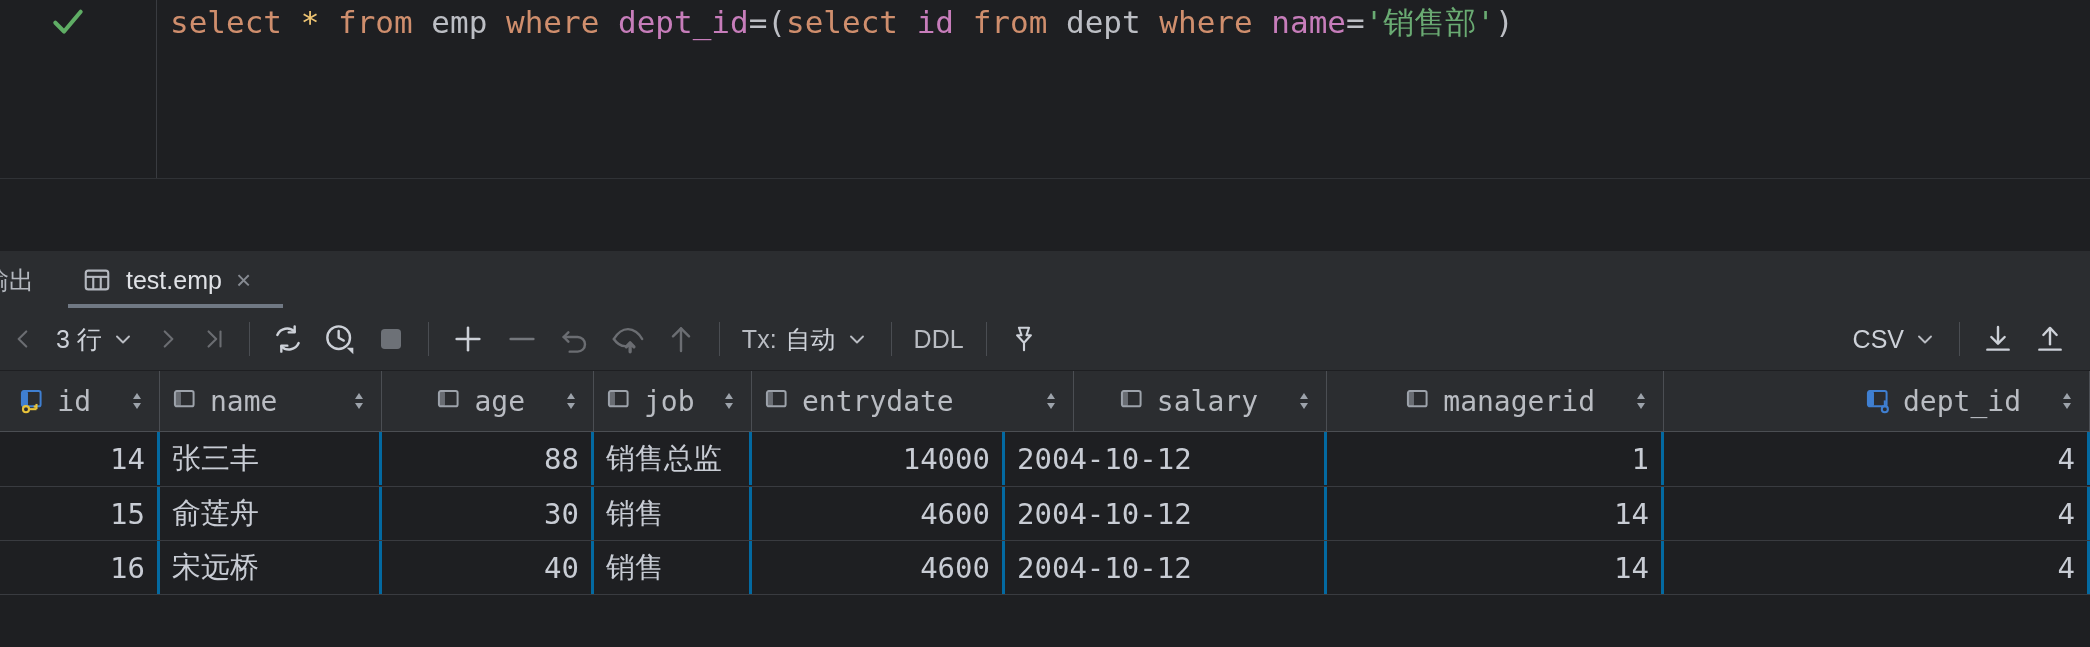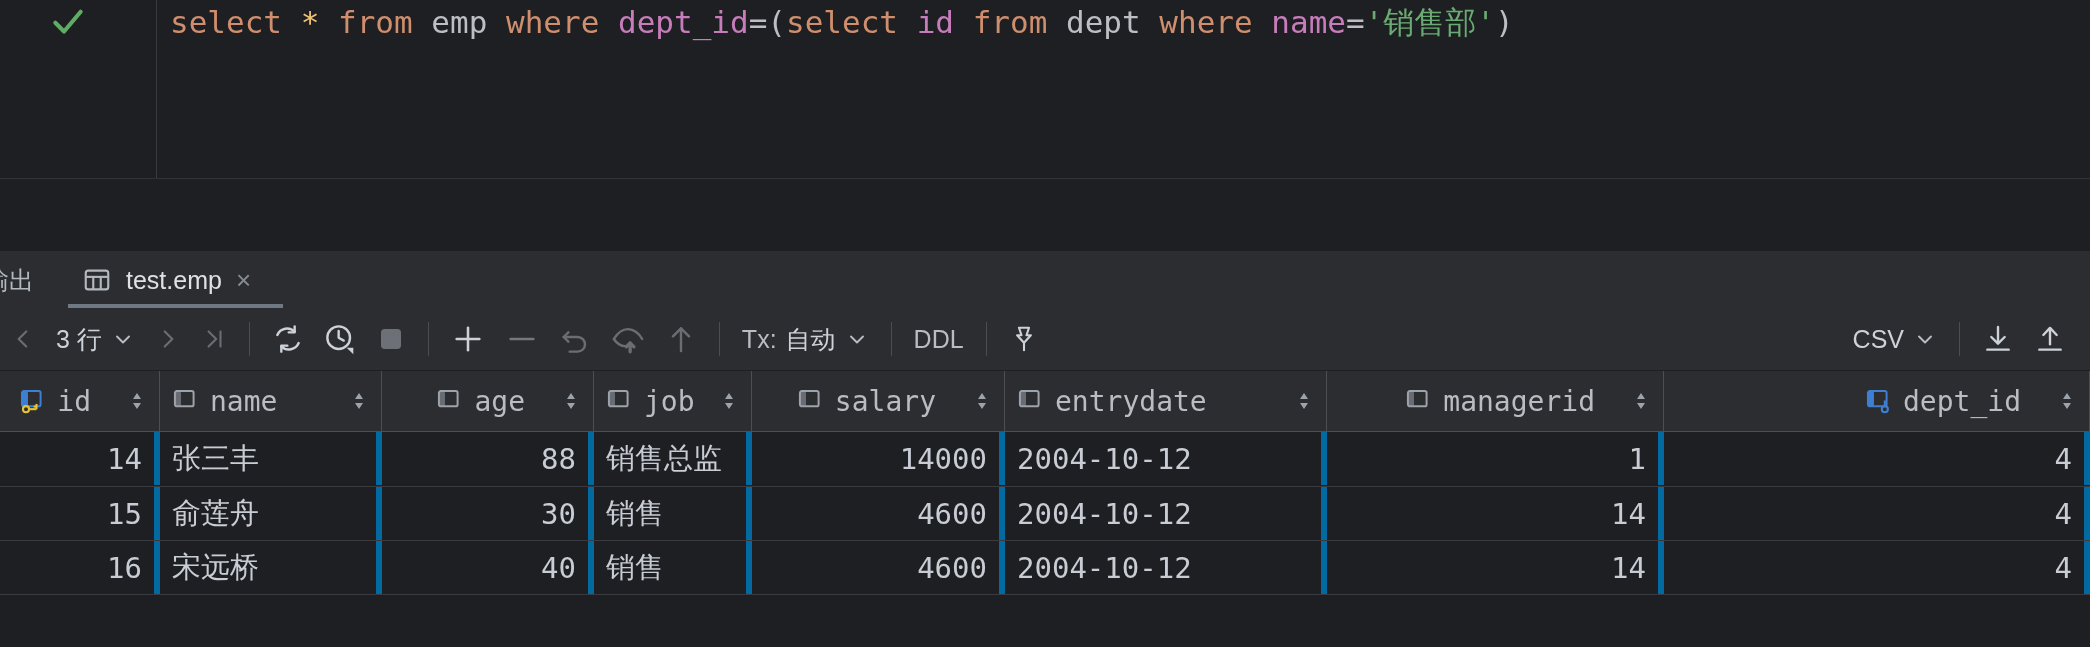--- a/index.html
+++ b/index.html
@@ -118,21 +118,21 @@
     font-family: "DejaVu Sans Mono", "Liberation Mono", monospace;
     font-size: 28px; color: #b9bcc2; white-space: nowrap;
   }
   .sorter { margin-left: auto; padding-left: 14px; flex: none; }
   .th.num .sorter { margin-left: 12px; }
 
   .grid-row { display: flex; height: 54px; width: 2090px; }
   .grid-row + .grid-row { border-top: 1px solid #393b40; }
   .td {
     display: flex; align-items: center; height: 53px;
-    border-right: 6px solid #0369a1;
+    border-right: 3px solid #0369a1;
     padding: 0 12px; flex: none; overflow: hidden;
     font-family: "DejaVu Sans Mono", "Liberation Mono", monospace;
     font-size: 29px; color: #c8ccd4; white-space: nowrap;
   }
   .td.num { justify-content: flex-end; }
   .grid-tail {
     width: 2090px; height: 110px; background: #1e1f22;
     border-top: 1px solid #393b40;
   }
 </style>
@@ -406,40 +406,40 @@
               <rect x="2.5" y="3.5" width="16" height="13" rx="1.6"></rect>
               <rect x="2.5" y="3.5" width="5.2" height="13" rx="1.6" fill="#9da3ab" stroke="none" opacity="0.55"></rect>
             </svg></span>
           <span class="th-label">job</span>
         </div>
         <span class="ico sorter"><svg width="20" height="24" viewBox="0 0 12 24" fill="#9da3ab">
             <path d="M6 4 L10 10 L2 10 Z"></path>
             <path d="M6 20 L10 14 L2 14 Z"></path>
           </svg></span>
       </div>
+      <div class="th" style="width: 322px;">
+        <div class="th-inner">
+          <span class="ico"><svg width="28" height="28" viewBox="0 0 24 24" fill="none" stroke="#9da3ab" stroke-width="1.7">
+              <rect x="2.5" y="3.5" width="16" height="13" rx="1.6"></rect>
+              <rect x="2.5" y="3.5" width="5.2" height="13" rx="1.6" fill="#9da3ab" stroke="none" opacity="0.55"></rect>
+            </svg></span>
+          <span class="th-label">entrydate</span>
+        </div>
+        <span class="ico sorter"><svg width="20" height="24" viewBox="0 0 12 24" fill="#9da3ab">
+            <path d="M6 4 L10 10 L2 10 Z"></path>
+            <path d="M6 20 L10 14 L2 14 Z"></path>
+          </svg></span>
+      </div>
       <div class="th num" style="width: 253px;">
         <div class="th-inner">
           <span class="ico"><svg width="28" height="28" viewBox="0 0 24 24" fill="none" stroke="#9da3ab" stroke-width="1.7">
               <rect x="2.5" y="3.5" width="16" height="13" rx="1.6"></rect>
               <rect x="2.5" y="3.5" width="5.2" height="13" rx="1.6" fill="#9da3ab" stroke="none" opacity="0.55"></rect>
             </svg></span>
           <span class="th-label">salary</span>
-        </div>
-        <span class="ico sorter"><svg width="20" height="24" viewBox="0 0 12 24" fill="#9da3ab">
-            <path d="M6 4 L10 10 L2 10 Z"></path>
-            <path d="M6 20 L10 14 L2 14 Z"></path>
-          </svg></span>
-      </div>
-      <div class="th" style="width: 322px;">
-        <div class="th-inner">
-          <span class="ico"><svg width="28" height="28" viewBox="0 0 24 24" fill="none" stroke="#9da3ab" stroke-width="1.7">
-              <rect x="2.5" y="3.5" width="16" height="13" rx="1.6"></rect>
-              <rect x="2.5" y="3.5" width="5.2" height="13" rx="1.6" fill="#9da3ab" stroke="none" opacity="0.55"></rect>
-            </svg></span>
-          <span class="th-label">entrydate</span>
         </div>
         <span class="ico sorter"><svg width="20" height="24" viewBox="0 0 12 24" fill="#9da3ab">
             <path d="M6 4 L10 10 L2 10 Z"></path>
             <path d="M6 20 L10 14 L2 14 Z"></path>
           </svg></span>
       </div>
       <div class="th num" style="width: 337px;">
         <div class="th-inner">
           <span class="ico"><svg width="28" height="28" viewBox="0 0 24 24" fill="none" stroke="#9da3ab" stroke-width="1.7">
               <rect x="2.5" y="3.5" width="16" height="13" rx="1.6"></rect>

